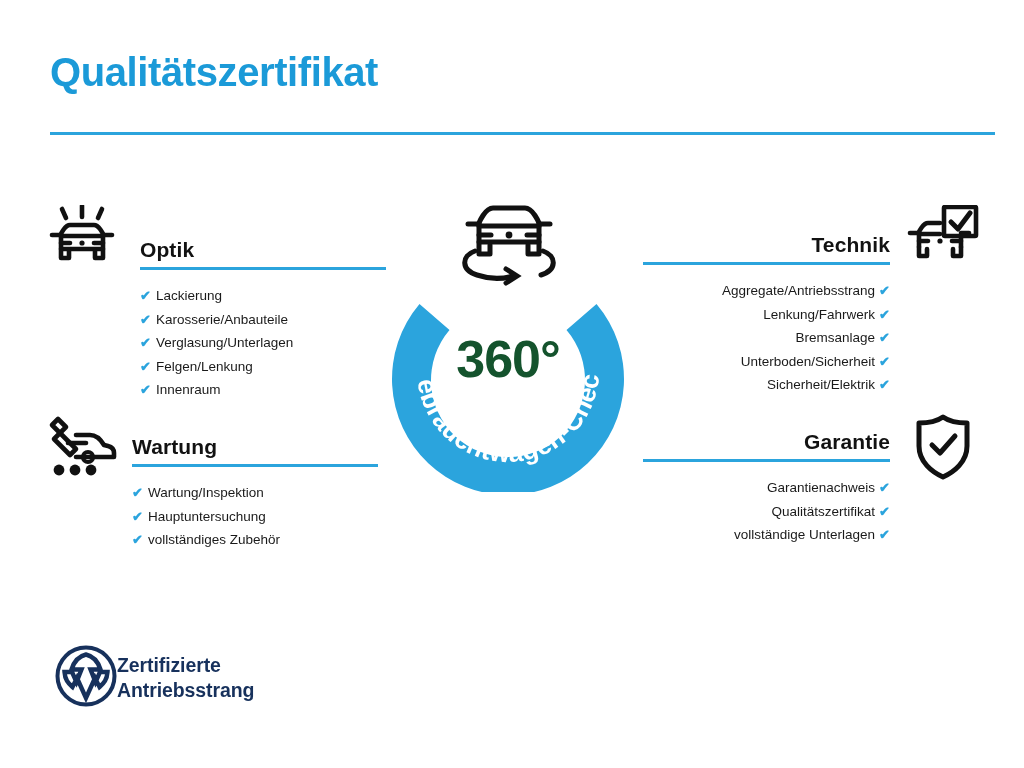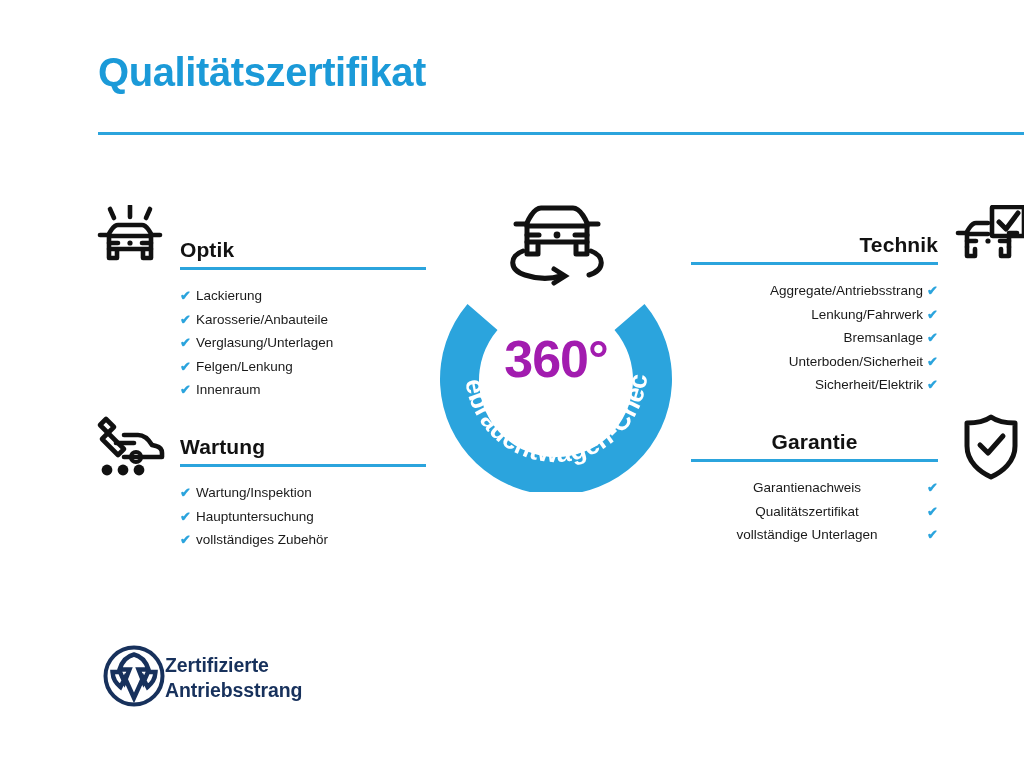--- a/index.html
+++ b/index.html
@@ -12,21 +12,20 @@
     height: 768px;
     font-family: "Liberation Sans", sans-serif;
     color: #111111;
     position: relative;
     overflow: hidden;
   }
 
   .page {
     position: absolute;
     inset: 0;
-    margin-left: 48px;
   }
 
   
   .page-title {
     position: absolute;
     left: 50px;
     top: 52px;
     font-size: 40px;
     font-weight: bold;
     color: #1b9ad8;
@@ -39,24 +38,24 @@
     top: 132px;
     width: 945px;
     height: 3px;
     background: #2ba4dd;
   }
 
   
   .section {
     position: absolute;
   }
-  .sec-optik    { left: 132px; top: 238px; width: 246px; }
+  .sec-optik    { left: 140px; top: 238px; width: 246px; }
   .sec-wartung  { left: 132px; top: 435px; width: 246px; }
   .sec-technik  { left: 643px; top: 233px; width: 247px; text-align: right; }
-  .sec-garantie { left: 643px; top: 430px; width: 247px; text-align: center; }
+  .sec-garantie { left: 643px; top: 430px; width: 247px; text-align: right; }
 
   .sec-heading {
     font-size: 21px;
     font-weight: bold;
     color: #121212;
     line-height: 1.1;
     padding-bottom: 6px;
     letter-spacing: 0.1px;
   }
   .sec-rule {
@@ -122,21 +121,21 @@
     top: 58px;
   }
   .badge-360 {
     position: absolute;
     left: 0;
     top: 137px;
     width: 272px;
     text-align: center;
     font-size: 52px;
     font-weight: bold;
-    color: #a21caf;
+    color: #14532d;
     letter-spacing: -1px;
   }
 
   
   .footer {
     position: absolute;
     left: 55px;
     top: 645px;
     display: flex;
     align-items: center;

